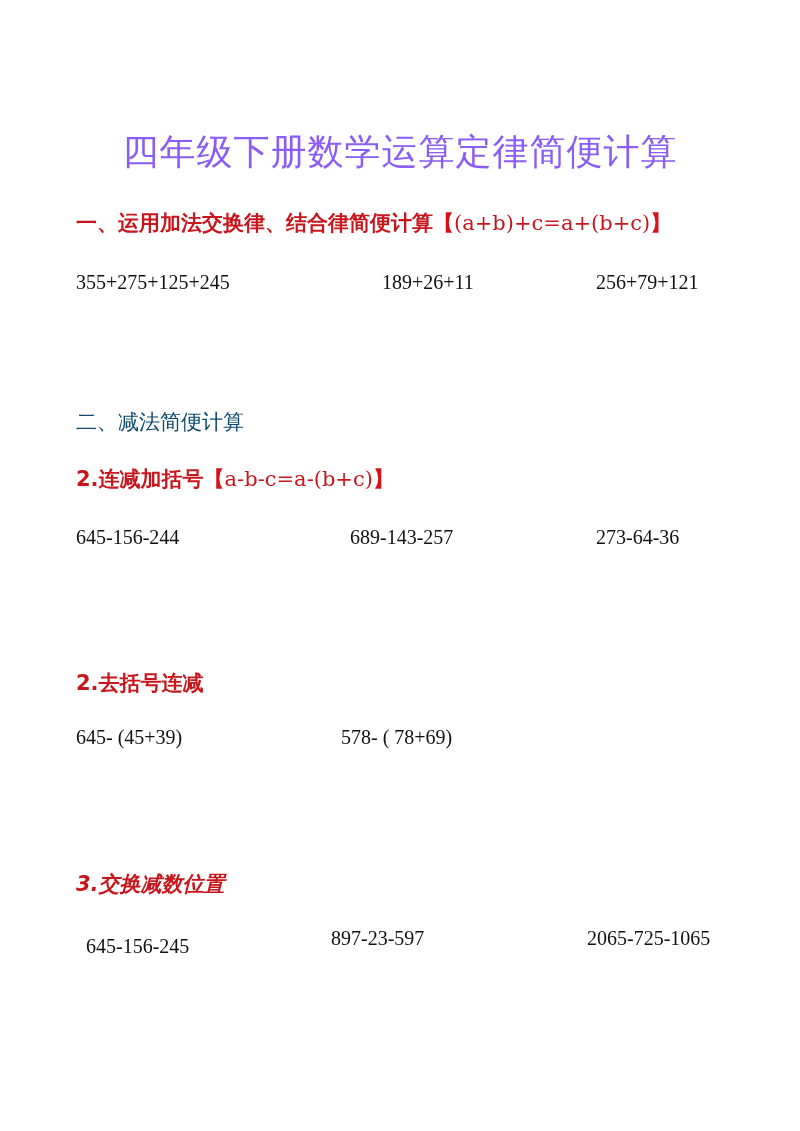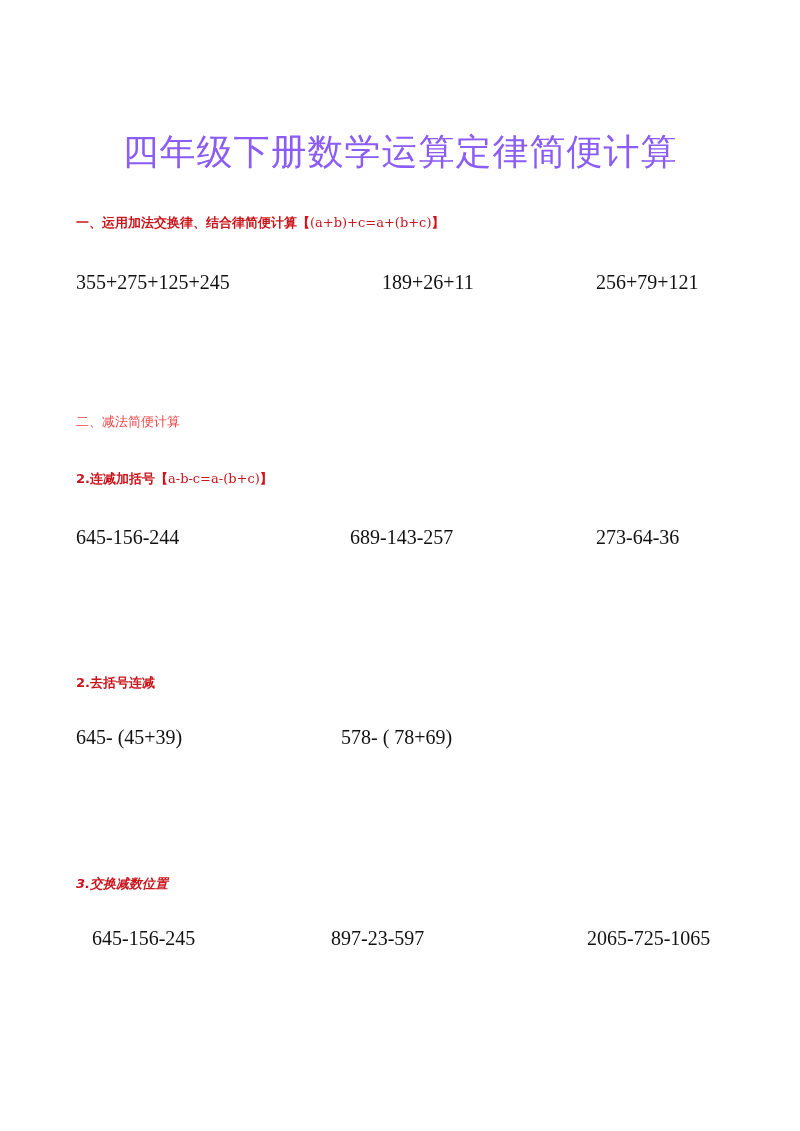--- a/index.html
+++ b/index.html
@@ -24,30 +24,30 @@
       font-family: "DejaVu Sans", "Liberation Sans", sans-serif;
       font-size: 36px;
       line-height: 48px;
       color: #8b5cf6;
       letter-spacing: 1px;
     }
     .heading {
       position: absolute;
       left: 76px;
       font-family: "DejaVu Sans", "Liberation Sans", sans-serif;
-      font-size: 13px;
+      font-size: 21px;
       line-height: 24px;
       white-space: nowrap;
     }
     .heading.red {
       color: #c8161d;
       font-weight: bold;
     }
     .heading.black {
-      color: #ef4444;
+      color: #0c4a6e;
       text-align: center;
     }
     .heading .formula {
       font-family: "DejaVu Serif", "Liberation Serif", serif;
       font-weight: normal;
     }
     .heading .bracket {
       color: #d8101a;
       font-weight: bold;
     }
@@ -97,16 +97,16 @@
 <div class="heading red" style="top:671px;">2.去括号连减</div>
 
 <div class="row" style="top:725px;">
   <span class="expr" style="left:76px;">645- (45+39)</span>
   <span class="expr" style="left:341px;">578- ( 78+69)</span>
 </div>
 
 <div class="heading red" style="top:872px;font-style:italic;">3.交换减数位置</div>
 
 <div class="row" style="top:926px;">
-  <span class="expr" style="left:92px;">645-156-245</span>
+  <span class="expr" style="left:86px;margin-top:8px;">645-156-245</span>
   <span class="expr" style="left:331px;">897-23-597</span>
   <span class="expr" style="left:587px;text-align:right;">2065-725-1065</span>
 </div>
 
 </body></html>

